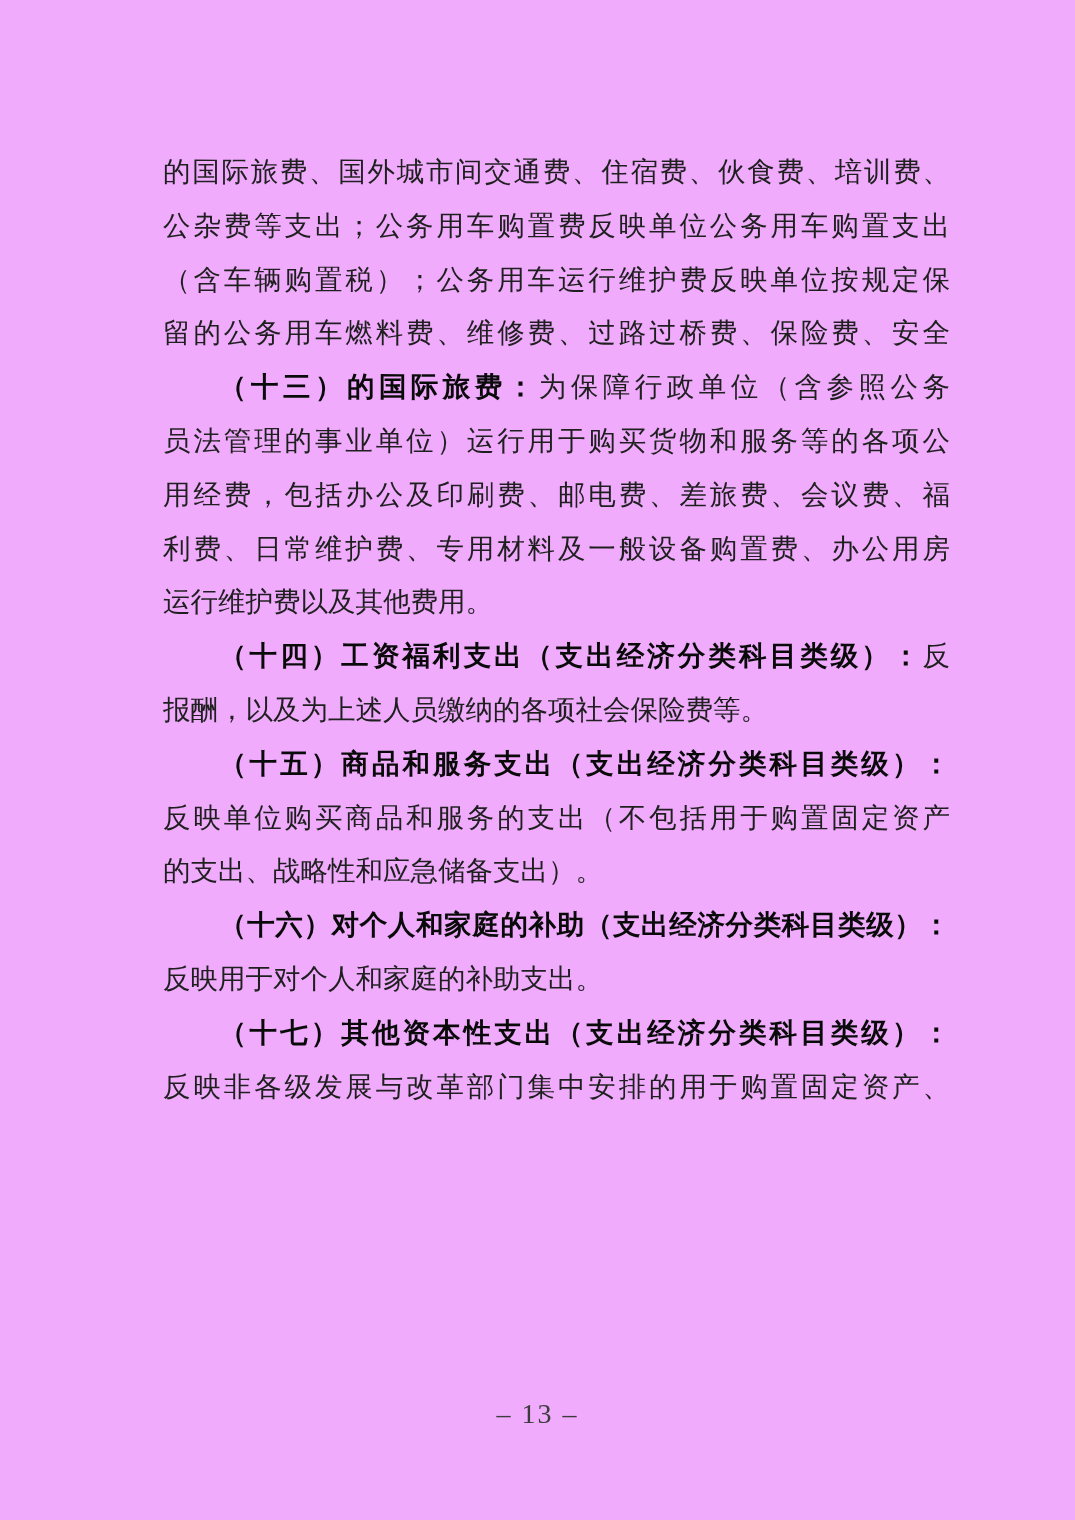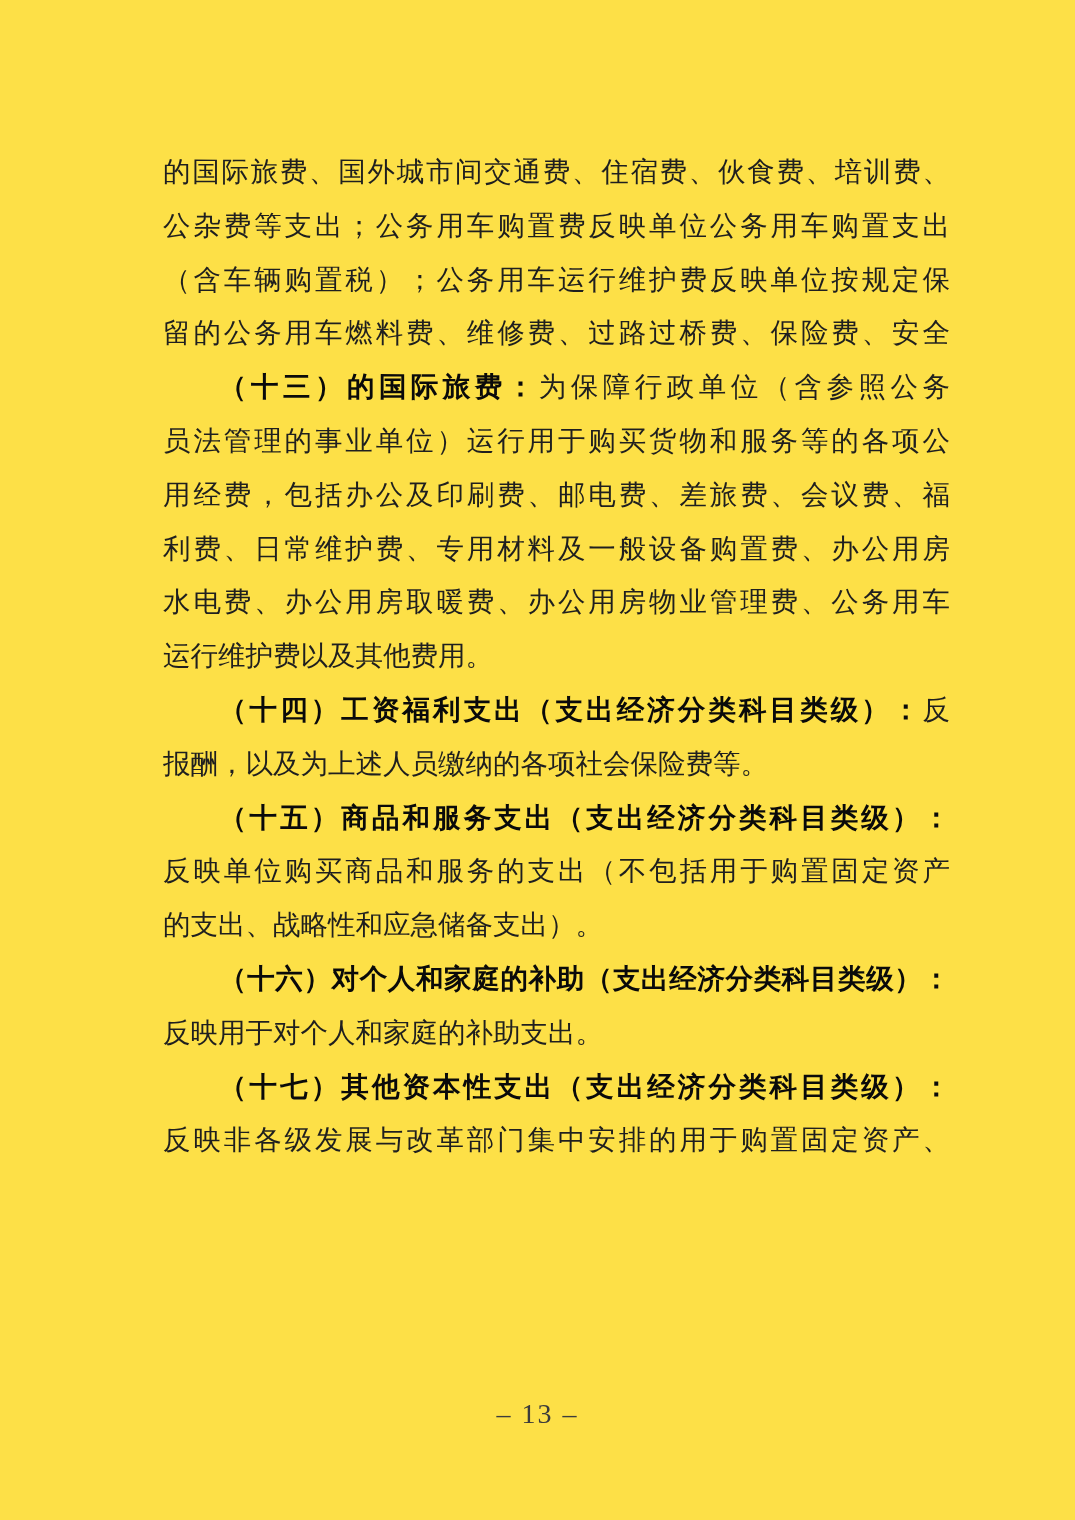--- a/index.html
+++ b/index.html
@@ -5,21 +5,21 @@
   html, body {
     margin: 0;
     padding: 0;
     background: #e8e8e8;
   }
   .page {
     position: relative;
     width: 1075px;
     height: 1520px;
     margin: 0 auto;
-    background: #fde047;
+    background: #f0abfc;
     overflow: hidden;
     font-family: "Liberation Serif", "DejaVu Serif", serif;
   }
   .text-block {
     position: absolute;
     left: 163px;
     top: 145px;
     width: 787px;
     color: #1f1f1f;
     font-size: 27.5px;
@@ -58,21 +58,20 @@
   <div class="text-block">
 
   <div class="line"><span class="seg">的国际旅费、国外城市间交通费、住宿费、伙食费、培训费、</span></div>
       <div class="line"><span class="seg">公杂费等支出；公务用车购置费反映单位公务用车购置支出</span></div>
       <div class="line"><span class="seg">（含车辆购置税）；公务用车运行维护费反映单位按规定保</span></div>
       <div class="line"><span class="seg">留的公务用车燃料费、维修费、过路过桥费、保险费、安全</span></div>
       <div class="line indent"><span class="seg bold">（十三）的国际旅费：</span><span class="seg">为保障行政单位（含参照公务</span></div>
       <div class="line"><span class="seg">员法管理的事业单位）运行用于购买货物和服务等的各项公</span></div>
       <div class="line"><span class="seg">用经费，包括办公及印刷费、邮电费、差旅费、会议费、福</span></div>
       <div class="line"><span class="seg">利费、日常维护费、专用材料及一般设备购置费、办公用房</span></div>
-      <div class="line"><span class="seg">水电费、办公用房取暖费、办公用房物业管理费、公务用车</span></div>
       <div class="line short"><span class="seg">运行维护费以及其他费用。</span></div>
       <div class="line indent"><span class="seg bold">（十四）工资福利支出（支出经济分类科目类级）：</span><span class="seg">反</span></div>
       <div class="line short"><span class="seg">报酬，以及为上述人员缴纳的各项社会保险费等。</span></div>
       <div class="line indent"><span class="seg bold">（十五）商品和服务支出（支出经济分类科目类级）：</span></div>
       <div class="line"><span class="seg">反映单位购买商品和服务的支出（不包括用于购置固定资产</span></div>
       <div class="line short"><span class="seg">的支出、战略性和应急储备支出）。</span></div>
       <div class="line indent"><span class="seg bold">（十六）对个人和家庭的补助（支出经济分类科目类级）：</span></div>
       <div class="line short"><span class="seg">反映用于对个人和家庭的补助支出。</span></div>
       <div class="line indent"><span class="seg bold">（十七）其他资本性支出（支出经济分类科目类级）：</span></div>
       <div class="line"><span class="seg">反映非各级发展与改革部门集中安排的用于购置固定资产、</span></div>

